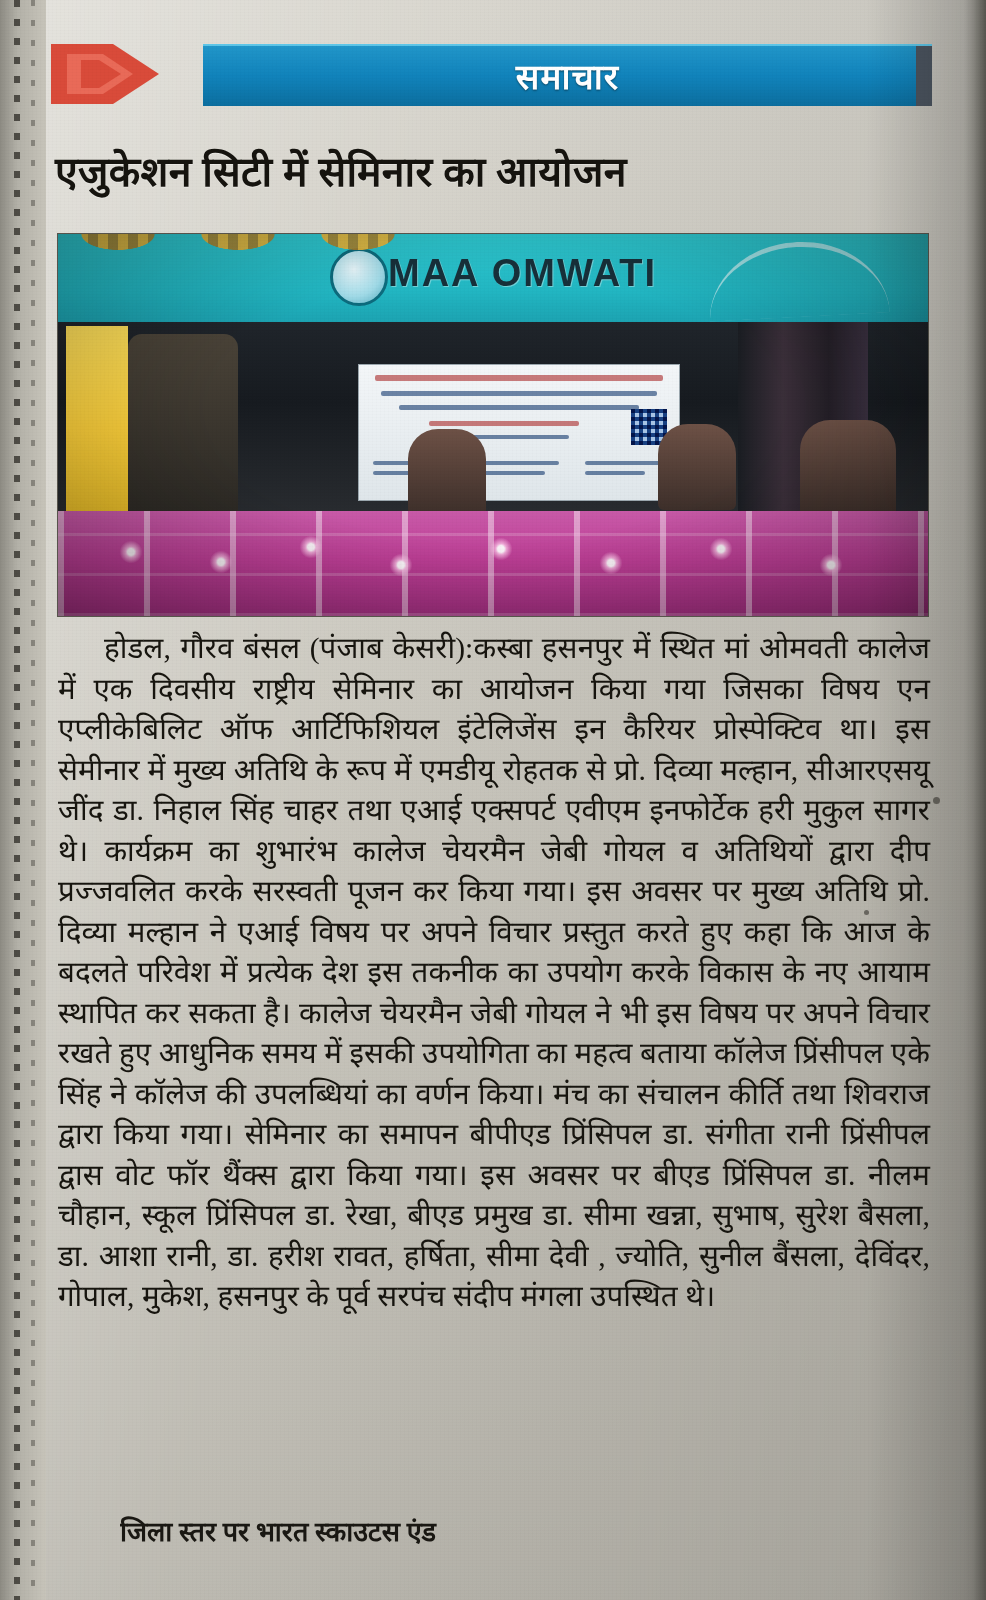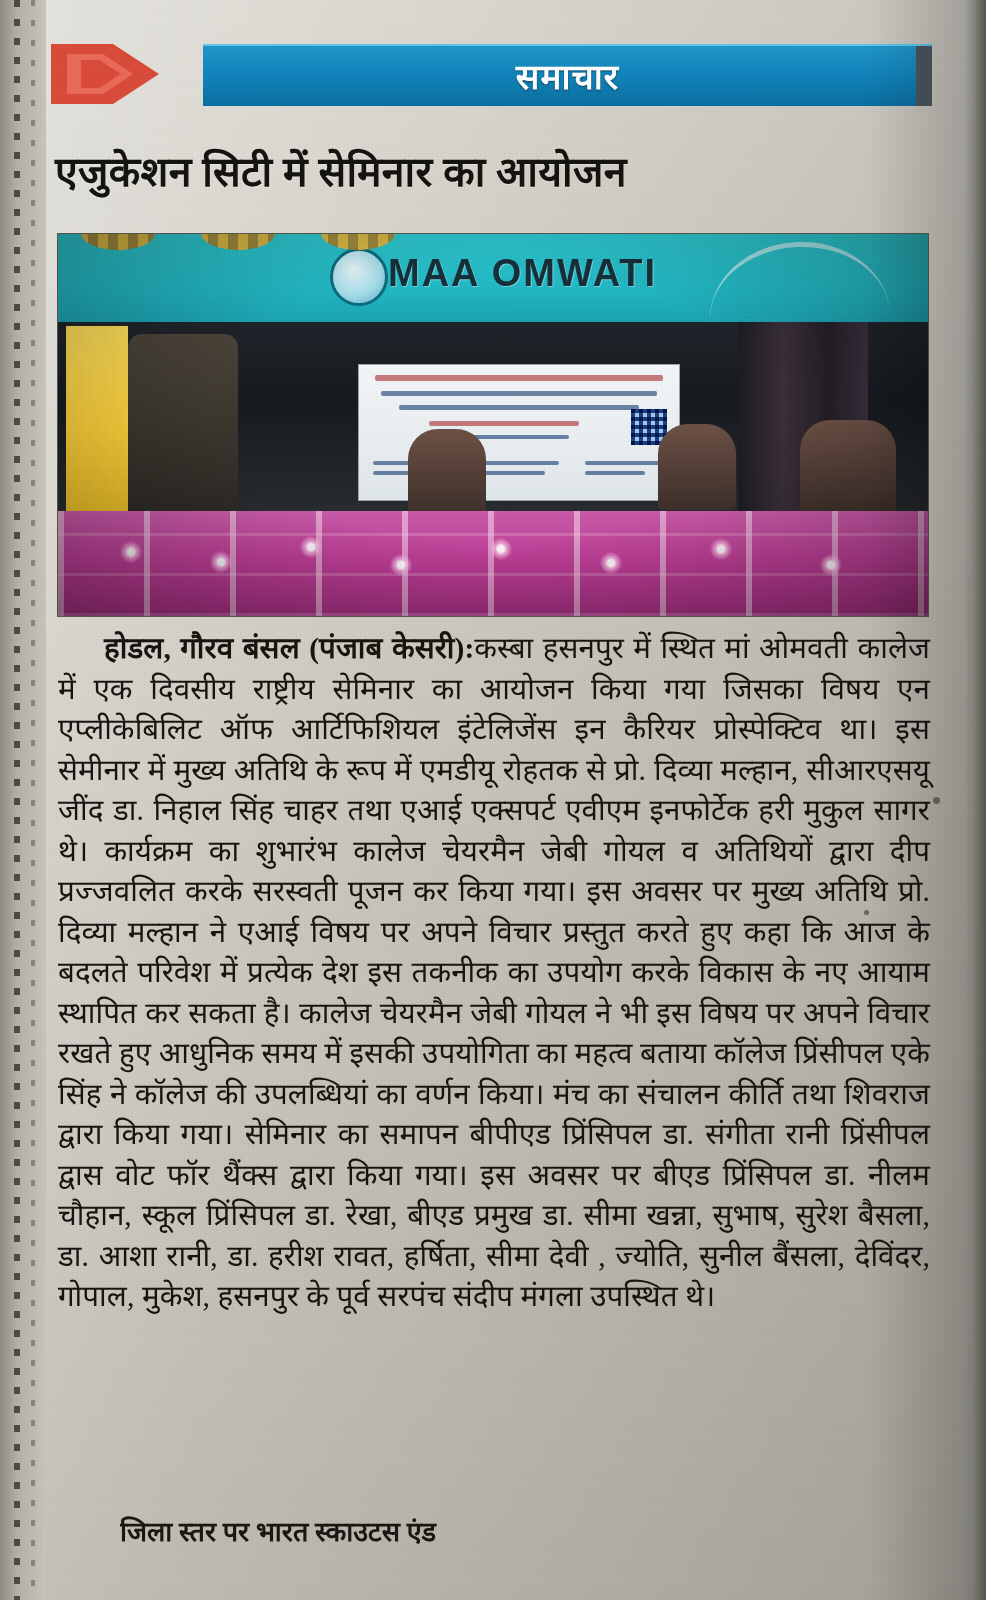--- a/index.html
+++ b/index.html
@@ -266,21 +266,21 @@
     width: 872px;
     font-family: "Liberation Serif", serif;
     font-size: 29.5px;
     line-height: 40.5px;
     color: #17150f;
     text-align: justify;
     text-justify: inter-word;
     letter-spacing: .1px;
   }
   .article .lead {
-    font-weight: bold;
+    font-weight: normal;
   }
   .article p { margin: 0; }
   .article .indent { display: inline-block; width: 46px; }
 
   
   .teaser {
     position: absolute;
     left: 120px;
     top: 1512px;
     width: 800px;

